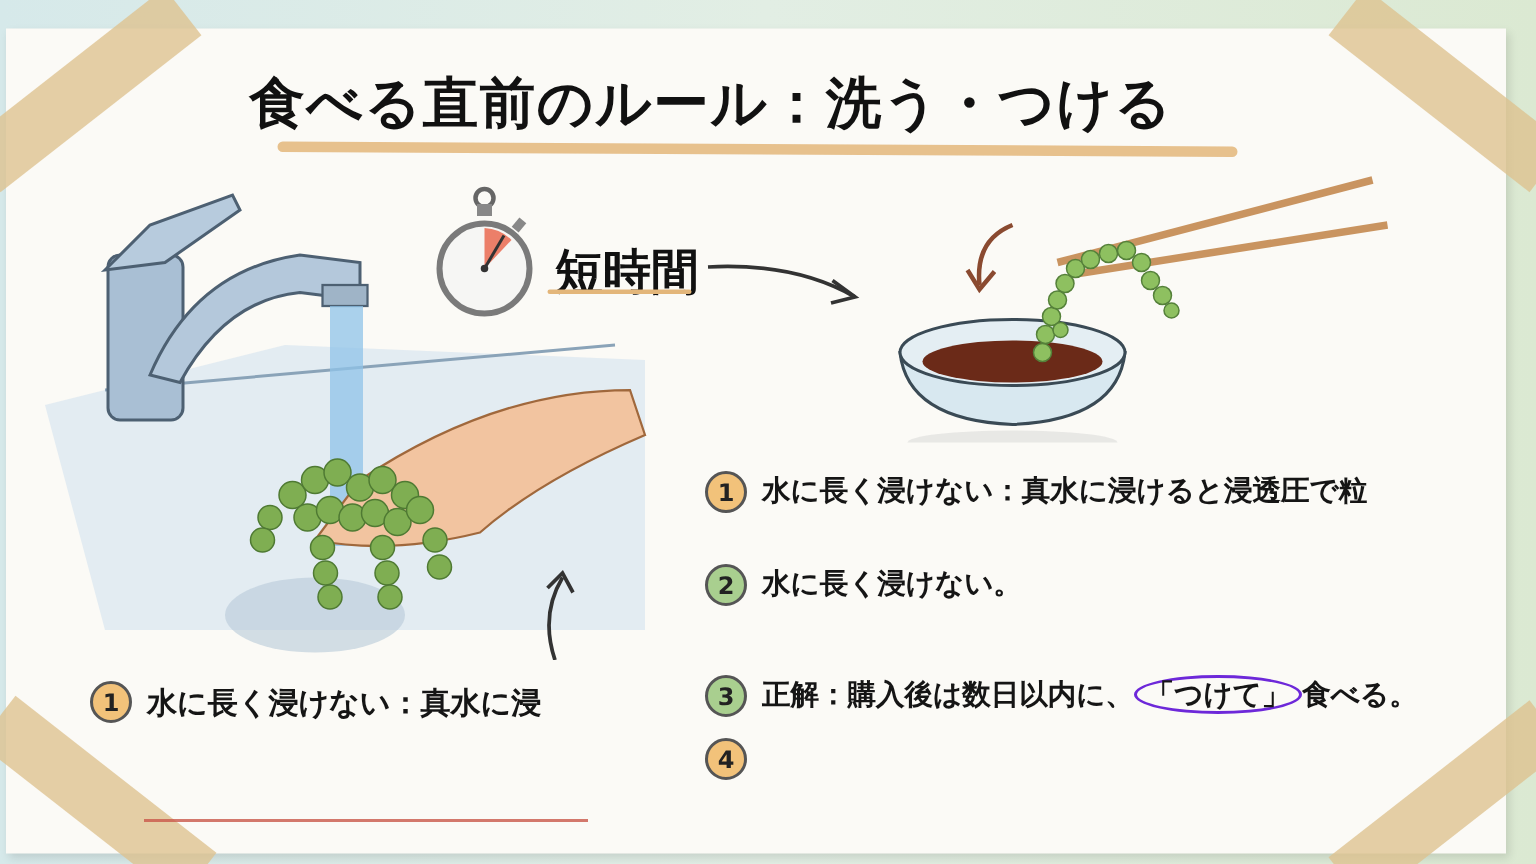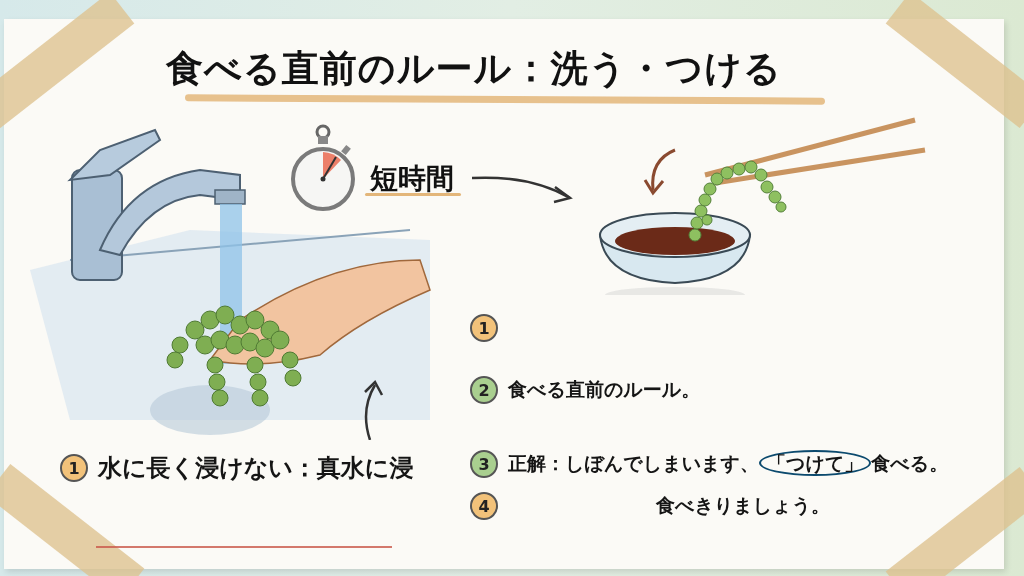--- a/index.html
+++ b/index.html
@@ -11,32 +11,32 @@
   .tape{position:absolute;background:rgba(222,193,142,0.78);height:40px;width:170px;}
   .tape.tl{left:-30px;top:40px;transform:rotate(-38deg);}
   .tape.tr{left:880px;top:40px;transform:rotate(38deg);}
   .tape.bl{left:-20px;top:512px;transform:rotate(38deg);}
   .tape.br{left:880px;top:515px;transform:rotate(-38deg);}
   .title{position:absolute;left:0;top:44px;width:948px;text-align:center;
     font-size:37px;font-weight:bold;color:#111;letter-spacing:1px;}
   .title-underline{position:absolute;left:185px;top:96px;width:640px;height:7px;
     background:#e3b67a;border-radius:4px;opacity:.85;transform:rotate(0.3deg);}
   .illus{position:absolute;}
-  .timer-label{position:absolute;left:370px;top:160px;font-size:28px;font-weight:bold;color:#111;font-family:Liberation Serif, serif;}
+  .timer-label{position:absolute;left:370px;top:160px;font-size:32px;font-weight:bold;color:#111;font-family:Liberation Serif, serif;}
   .timer-underline{position:absolute;left:365px;top:193px;width:96px;height:3px;background:#e3b67a;border-radius:2px;}
   .rule{position:absolute;display:flex;align-items:flex-start;}
   .badge{width:24px;height:24px;border-radius:50%;border:2px solid #555;
     display:flex;align-items:center;justify-content:center;font-weight:bold;
     font-size:16px;color:#222;flex:0 0 auto;margin-right:10px;margin-top:2px;}
   .badge.orange{background:#f2c27a;}
   .badge.green{background:#a9cf8f;}
   .rule-text{font-size:19px;font-weight:bold;color:#151515;line-height:31px;}
-  .circled{border:2px solid #0c4a6e;border-radius:50%;padding:0 6px;}
+  .circled{border:2px solid #6d28d9;border-radius:50%;padding:0 6px;}
   .left-rule{position:absolute;left:60px;top:452px;display:flex;}
-  .left-rule .rule-text{font-size:24px;line-height:33px;}
+  .left-rule .rule-text{font-size:20px;line-height:33px;}
   .red-underline{position:absolute;left:96px;top:546px;width:296px;height:2px;background:#c9574a;opacity:.8;}
 </style>
 </head>
 <body>
 
 <div class="paper"></div>
 <div class="tape tl"></div>
 <div class="tape tr"></div>
 <div class="tape bl"></div>
 <div class="tape br"></div>
@@ -122,38 +122,38 @@
       <circle cx="172" cy="82" r="6"></circle>
       <circle cx="180" cy="92" r="6"></circle>
     <circle cx="186" cy="102" r="5"></circle>
       <circle cx="112" cy="115" r="5"></circle>
   </g>
 </svg>
 
 <div class="rule" style="left:470px;top:312px">
   <div class="badge orange">1</div>
   <div class="rule-text">
+    <div>水に長く浸けない：真水に浸けると浸透圧で粒</div>
   </div>
 </div>
 <div class="rule" style="left:470px;top:374px">
   <div class="badge green">2</div>
   <div class="rule-text">
-    <div>食べる直前のルール。</div>
+    <div>水に長く浸けない。</div>
   </div>
 </div>
 <div class="rule" style="left:470px;top:448px">
   <div class="badge green">3</div>
   <div class="rule-text">
-    <span>正解：しぼんでしまいます、</span><span class="circled">「つけて」</span><span>食べる。</span>
+    <span>正解：購入後は数日以内に、</span><span class="circled">「つけて」</span><span>食べる。</span>
   </div>
 </div>
 <div class="rule" style="left:470px;top:490px">
   <div class="badge orange">4</div>
   <div class="rule-text">
-    <div style="padding-left:148px">食べきりましょう。</div>
   </div>
 </div>
 
 <div class="left-rule">
   <div class="badge orange">1</div>
   <div class="rule-text">
     <div>水に長く浸けない：真水に浸</div>
   </div>
 </div>
 <div class="red-underline"></div>

